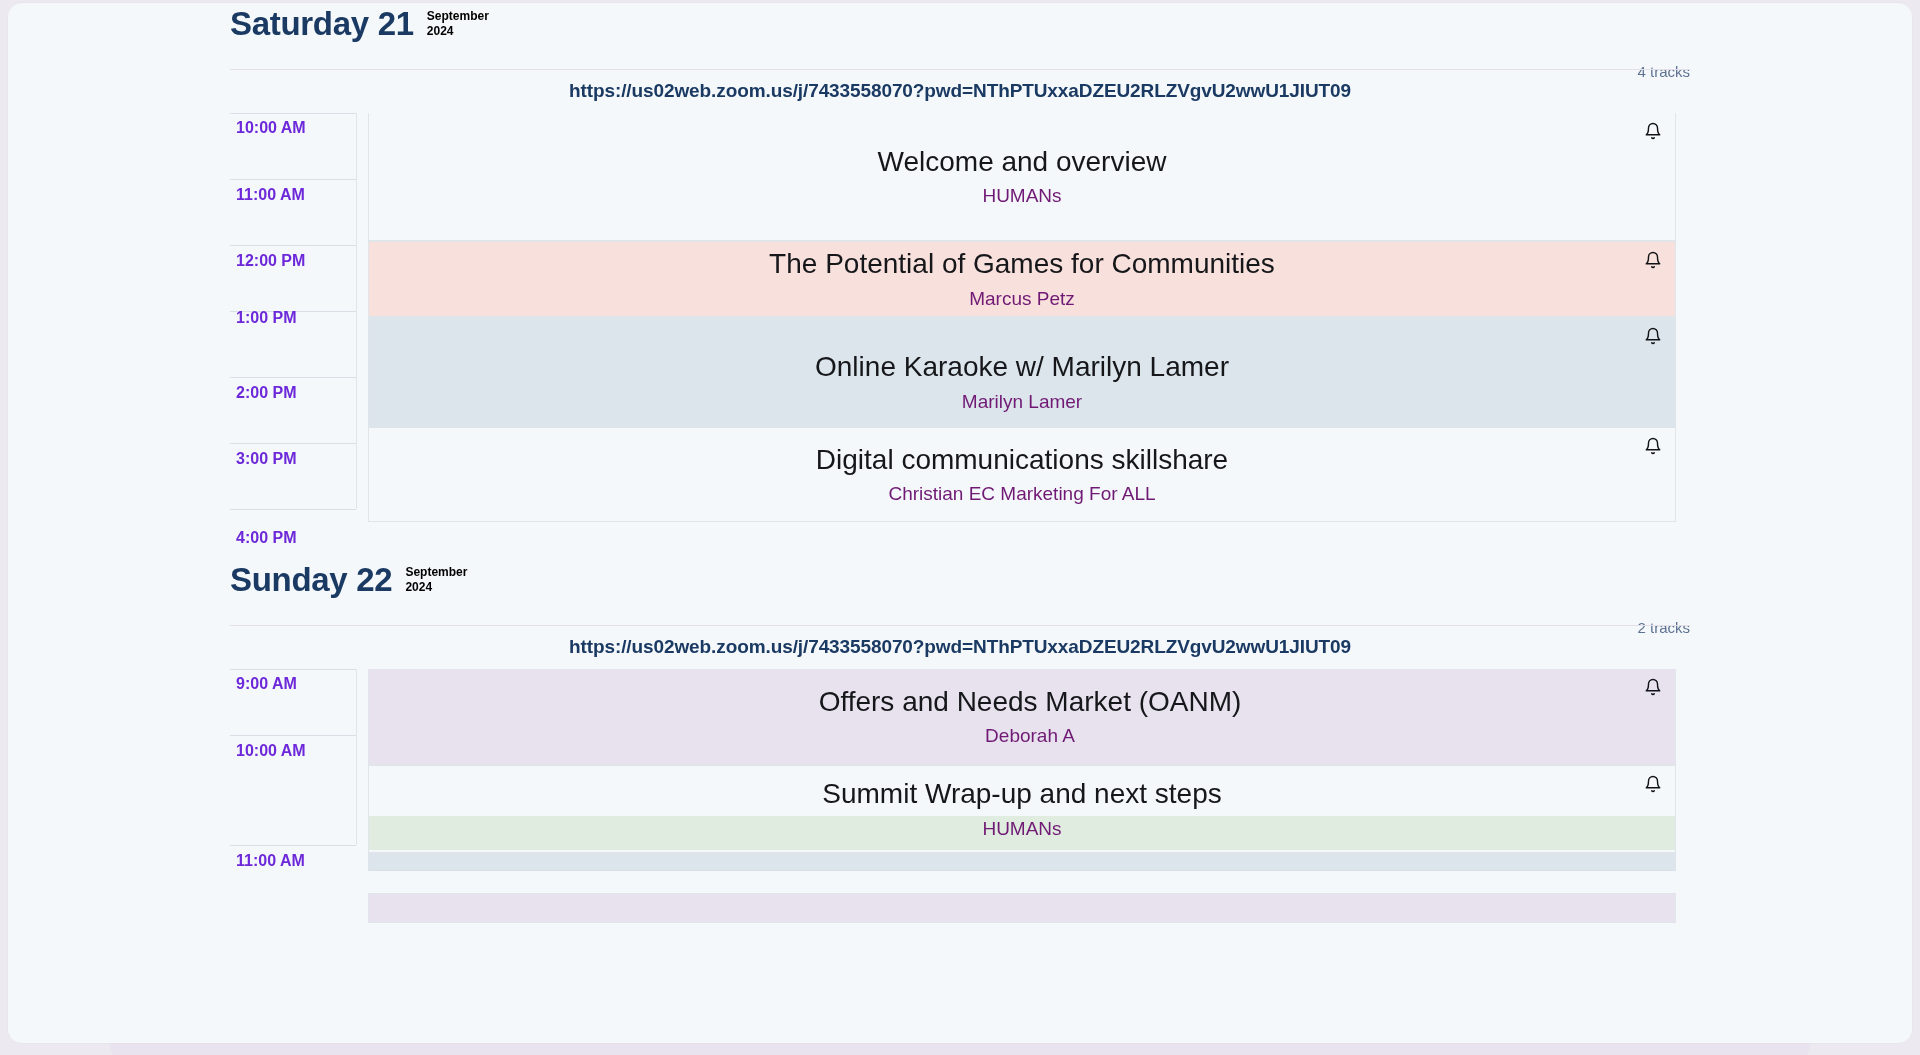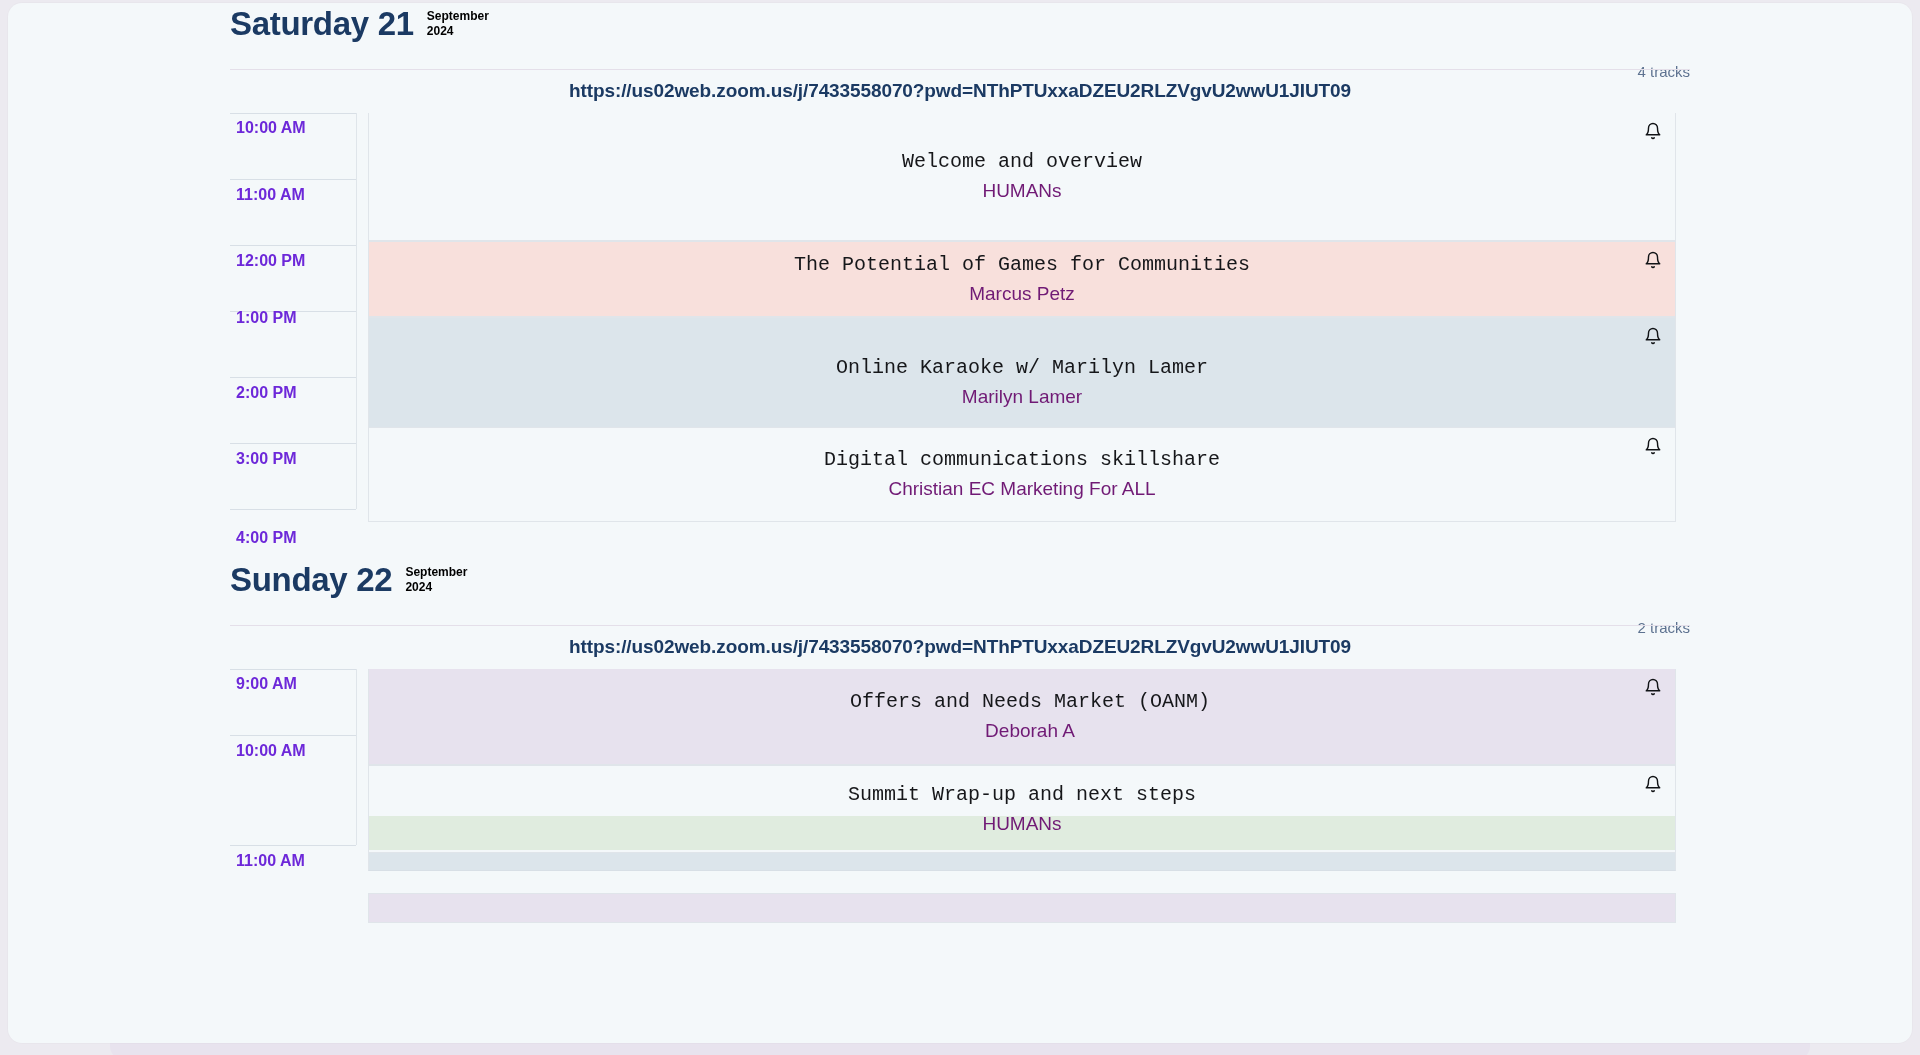--- a/index.html
+++ b/index.html
@@ -123,24 +123,23 @@
     left: 0;
     width: 1308px;
     border: 1px solid #e0e5ea;
     display: flex;
     align-items: center;
     justify-content: center;
     flex-direction: column;
   }
   .event-inner { text-align: center; width: 100%; }
   .event-title {
-    font-size: 20px;
+    font-size: 28px;
     color: #16171a;
     line-height: 1.3;
-    font-family: Liberation Mono, monospace;
   }
   .event-speaker {
     font-size: 19px;
     color: #701a75;
     line-height: 1.35;
     margin-top: 3px;
   }
   .bell {
     position: absolute;
     right: 13px;

